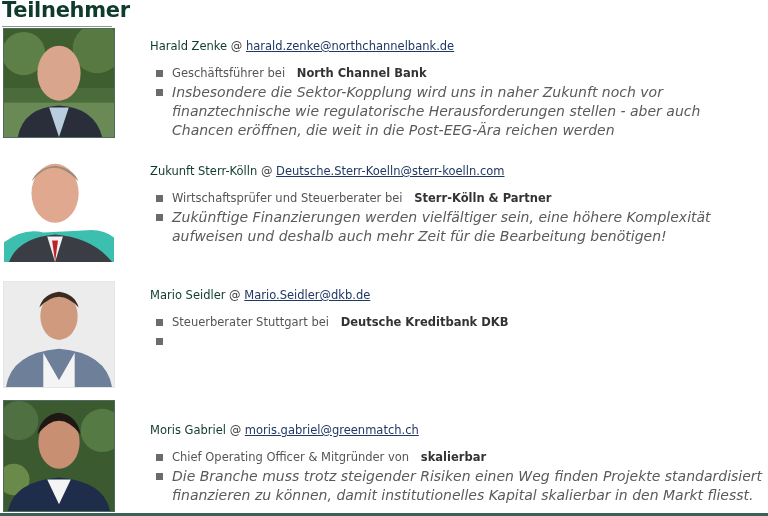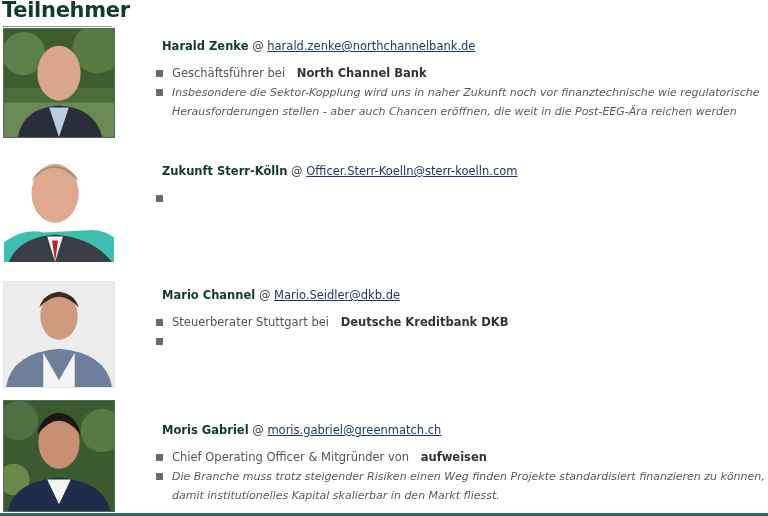--- a/index.html
+++ b/index.html
@@ -12,26 +12,26 @@
   }
   .title-rule { position: absolute; left: 2px; top: 26px; width: 110px; height: 1px; background: #3a5a3a; opacity: 0.6; }
   .person { position: absolute; left: 0; width: 768px; }
   .photo {
     position: absolute; left: 3px; width: 112px; height: 110px; overflow: hidden;
     border: 1px solid #4f6b60;
   }
   .photo svg { display: block; width: 100%; height: 100%; }
   .info { position: absolute; left: 150px; top: 0; width: 615px; }
   .name-line { font-size: 11.5px; color: #404040; line-height: 16px; white-space: nowrap; }
-  .name { font-weight: bold; color: #0f3b2e; margin-left: 12px; }
+  .name { font-weight: normal; color: #0f3b2e; }
   .email { color: #1f3864; text-decoration: underline; }
   .bullets { margin-top: 10px; list-style: none; }
   .bullets li { position: relative; padding-left: 22px; font-size: 11.5px; line-height: 19px; color: #555555; }
   .bullets li .sq { position: absolute; left: 6px; top: 6px; width: 7px; height: 7px; background: #6b6b6b; }
-  .bullets li.quote { font-style: italic; color: #5a5a5a; font-size: 11px; }
+  .bullets li.quote { font-style: italic; color: #5a5a5a; font-size: 14px; }
   .bullets b { color: #333333; padding-left: 8px; }
   .bottom-rule { position: absolute; left: 0; top: 513px; width: 768px; height: 3px; background: #3e5e58; }
 </style>
 </head>
 <body>
 
 <div class="title">Teilnehmer</div>
 <div class="title-rule"></div>
 
 <div class="person" style="top:28px;">
@@ -69,41 +69,42 @@
       <path d="M28 28 Q50 0 76 28 Q70 14 52 12 Q34 14 28 28Z" fill="#9c8c78"></path>
       <path d="M5 110 Q15 85 52 82 Q90 85 110 110 Z" fill="#3a3d44"></path>
       <path d="M44 84 L52 110 L60 84 Z" fill="#f2f2f2"></path>
       <path d="M49 88 L52 110 L55 88 Z" fill="#c0202a"></path>
     </svg>
   </div>
   <div class="info" style="top:10px;">
     <div class="name-line">
       <span class="name">Zukunft Sterr-Kölln</span>
       <span>@</span>
-      <a class="email">Officer.Sterr-Koelln@sterr-koelln.com</a>
+      <a class="email">Deutsche.Sterr-Koelln@sterr-koelln.com</a>
     </div>
     <ul class="bullets">
-      <li class="quote"><span class="sq"></span></li>
+      <li><span class="sq"></span><span>Wirtschaftsprüfer und Steuerberater bei </span><b>Sterr-Kölln &amp; Partner</b></li>
+      <li class="quote"><span class="sq"></span><span>Zukünftige Finanzierungen werden vielfältiger sein, eine höhere Komplexität aufweisen und deshalb auch mehr Zeit für die Bearbeitung benötigen!</span></li>
     </ul>
   </div>
 </div>
 
 <div class="person" style="top:281px;">
   <div class="photo" style="top:0; height:107px; border-color:#e6e6e6;">
     <svg viewBox="0 0 112 107" preserveAspectRatio="none">
       <rect width="112" height="107" fill="#ececec"></rect>
       <ellipse cx="56" cy="35" rx="19" ry="24" fill="#d09a7e"></ellipse>
       <path d="M36 26 Q56 4 76 26 Q72 12 56 10 Q40 12 36 26Z" fill="#3a2a20"></path>
       <path d="M2 107 Q8 72 56 68 Q104 72 110 107 Z" fill="#6e7f9a"></path>
       <path d="M40 72 L56 100 L72 72 L72 107 L40 107 Z" fill="#f4f4f4"></path>
     </svg>
   </div>
   <div class="info" style="top:6px;">
     <div class="name-line">
-      <span class="name">Mario Channel</span>
+      <span class="name">Mario Seidler</span>
       <span>@</span>
       <a class="email">Mario.Seidler@dkb.de</a>
     </div>
     <ul class="bullets">
       <li><span class="sq"></span><span>Steuerberater Stuttgart bei </span><b>Deutsche Kreditbank DKB</b></li>
       <li class="quote"><span class="sq"></span></li>
     </ul>
   </div>
 </div>
 
@@ -120,19 +121,19 @@
       <path d="M44 80 L56 105 L68 80 Z" fill="#f4f4f4"></path>
     </svg>
   </div>
   <div class="info" style="top:22px;">
     <div class="name-line">
       <span class="name">Moris Gabriel</span>
       <span>@</span>
       <a class="email">moris.gabriel@greenmatch.ch</a>
     </div>
     <ul class="bullets">
-      <li><span class="sq"></span><span>Chief Operating Officer &amp; Mitgründer von </span><b>aufweisen</b></li>
+      <li><span class="sq"></span><span>Chief Operating Officer &amp; Mitgründer von </span><b>skalierbar</b></li>
       <li class="quote"><span class="sq"></span><span>Die Branche muss trotz steigender Risiken einen Weg finden Projekte standardisiert finanzieren zu können, damit institutionelles Kapital skalierbar in den Markt fliesst.</span></li>
     </ul>
   </div>
 </div>
 
 <div class="bottom-rule"></div>
 
 </body></html>

